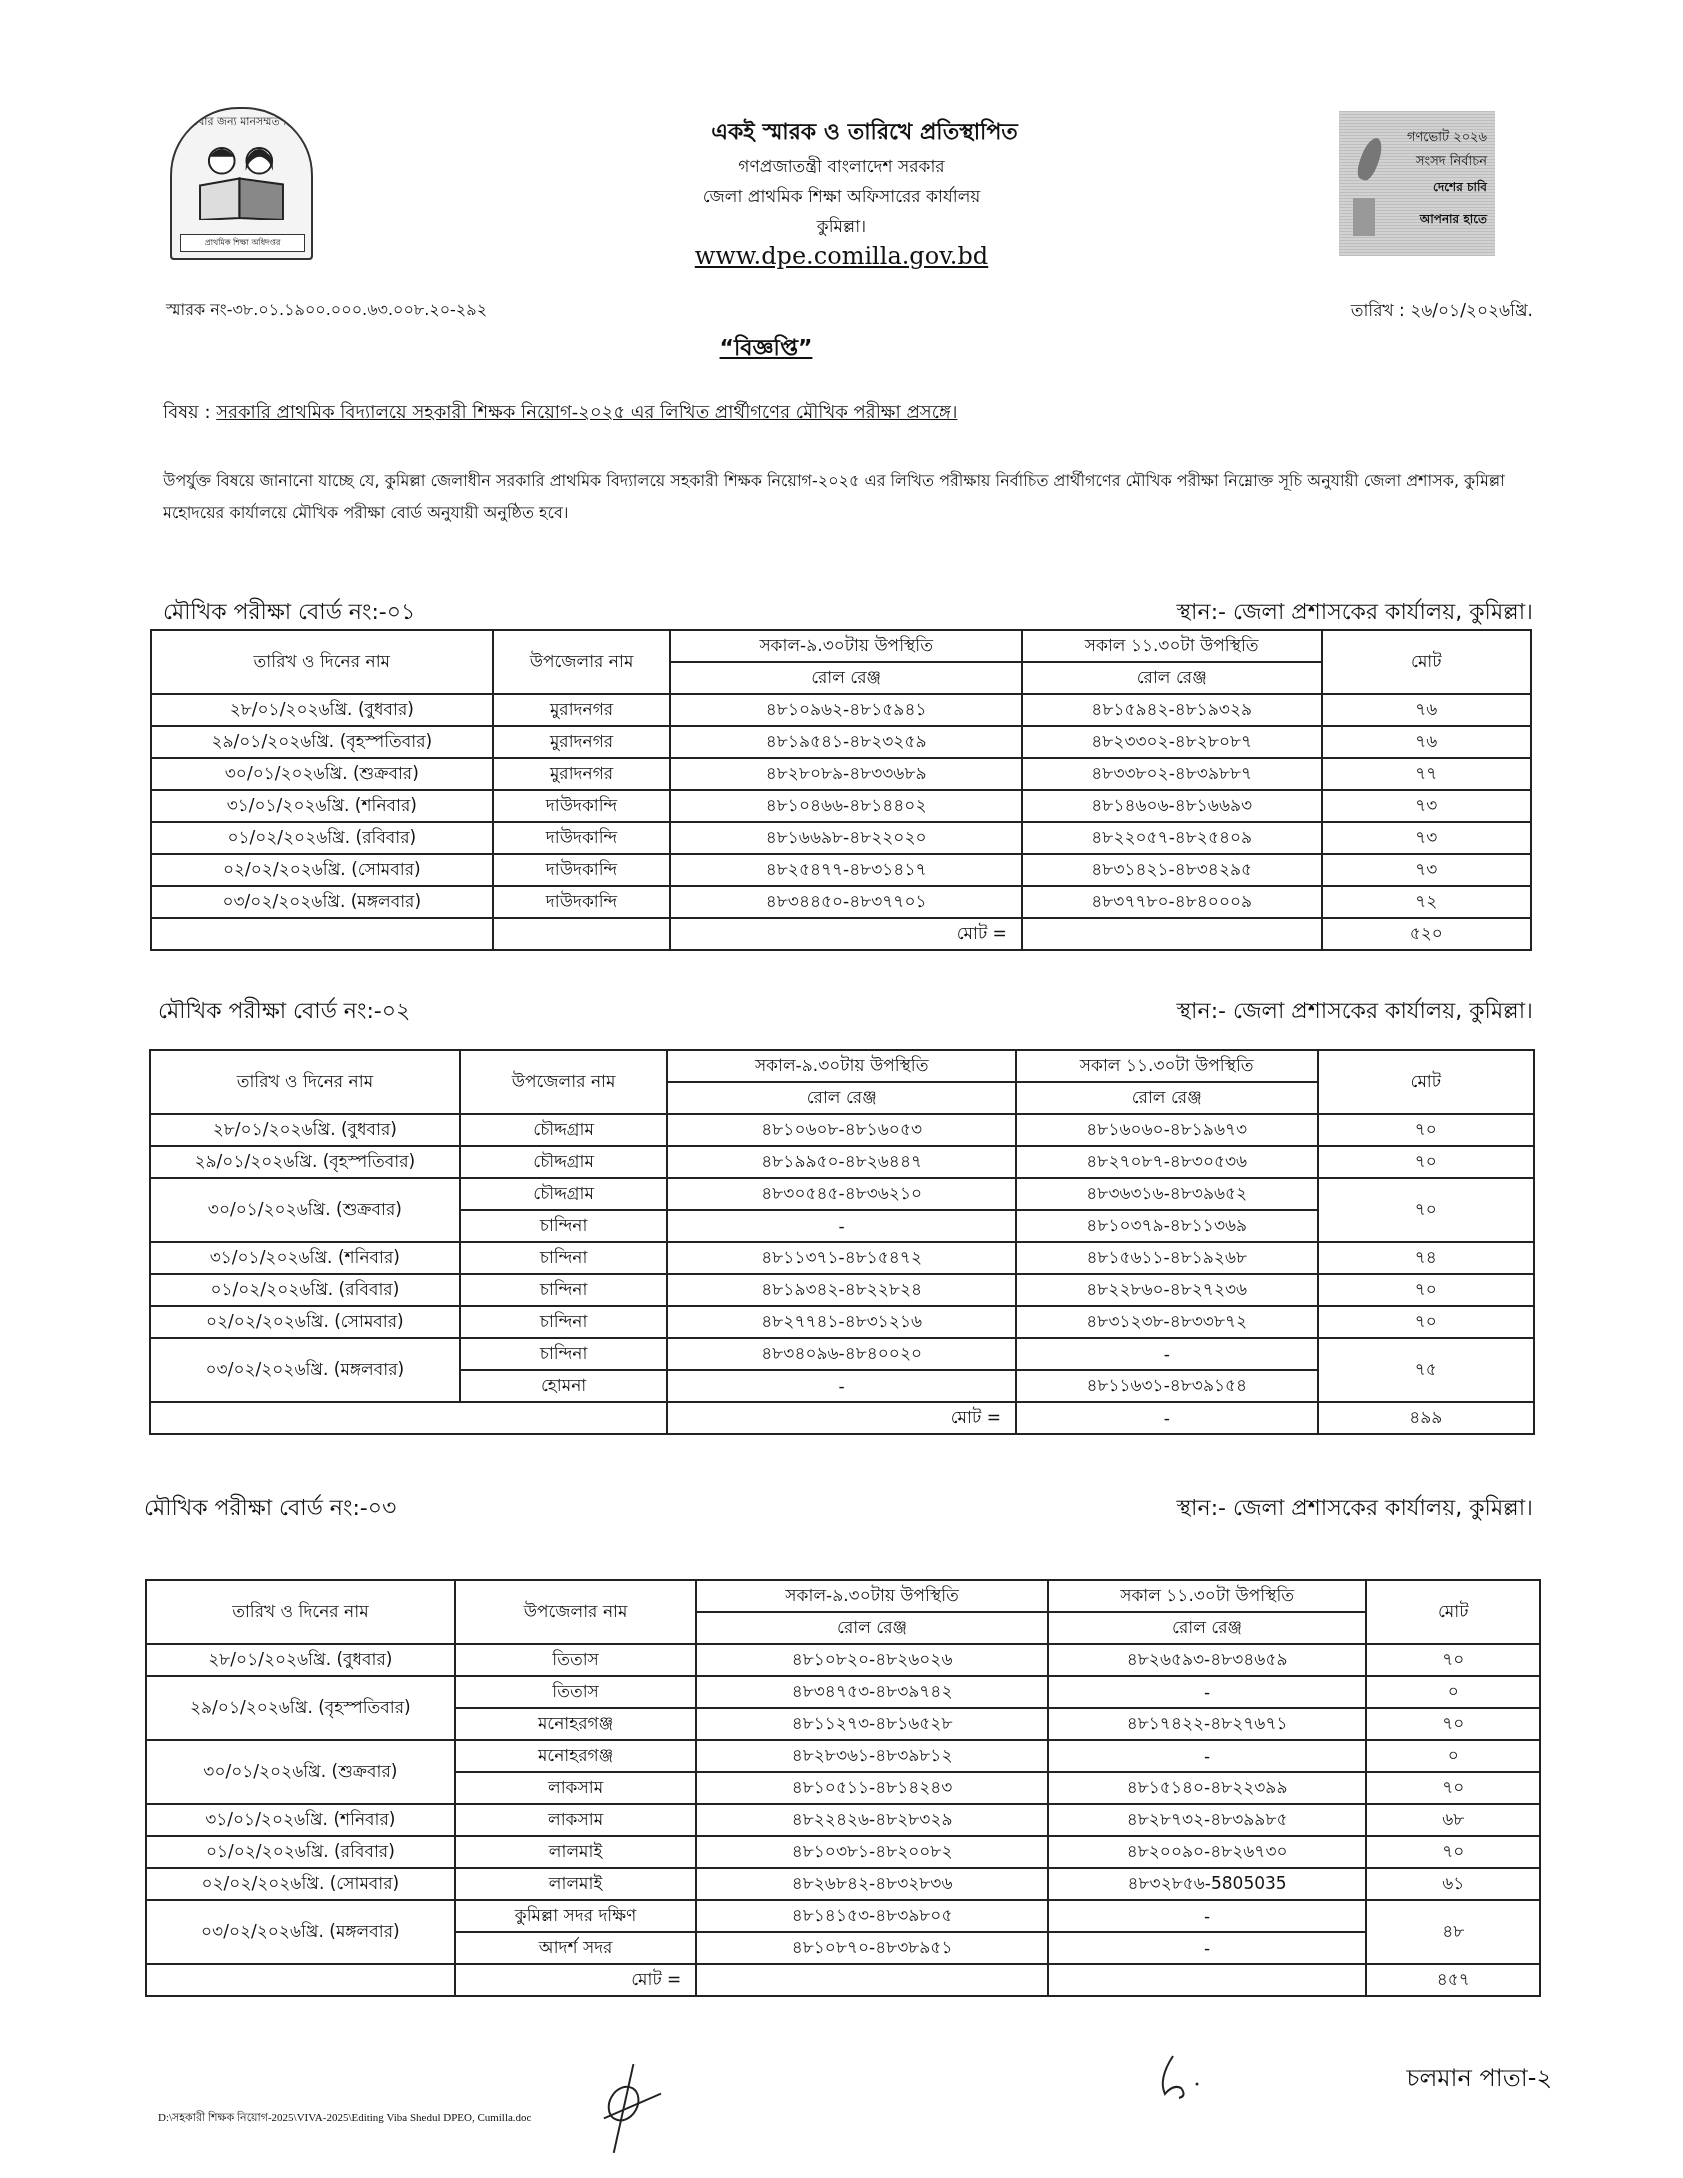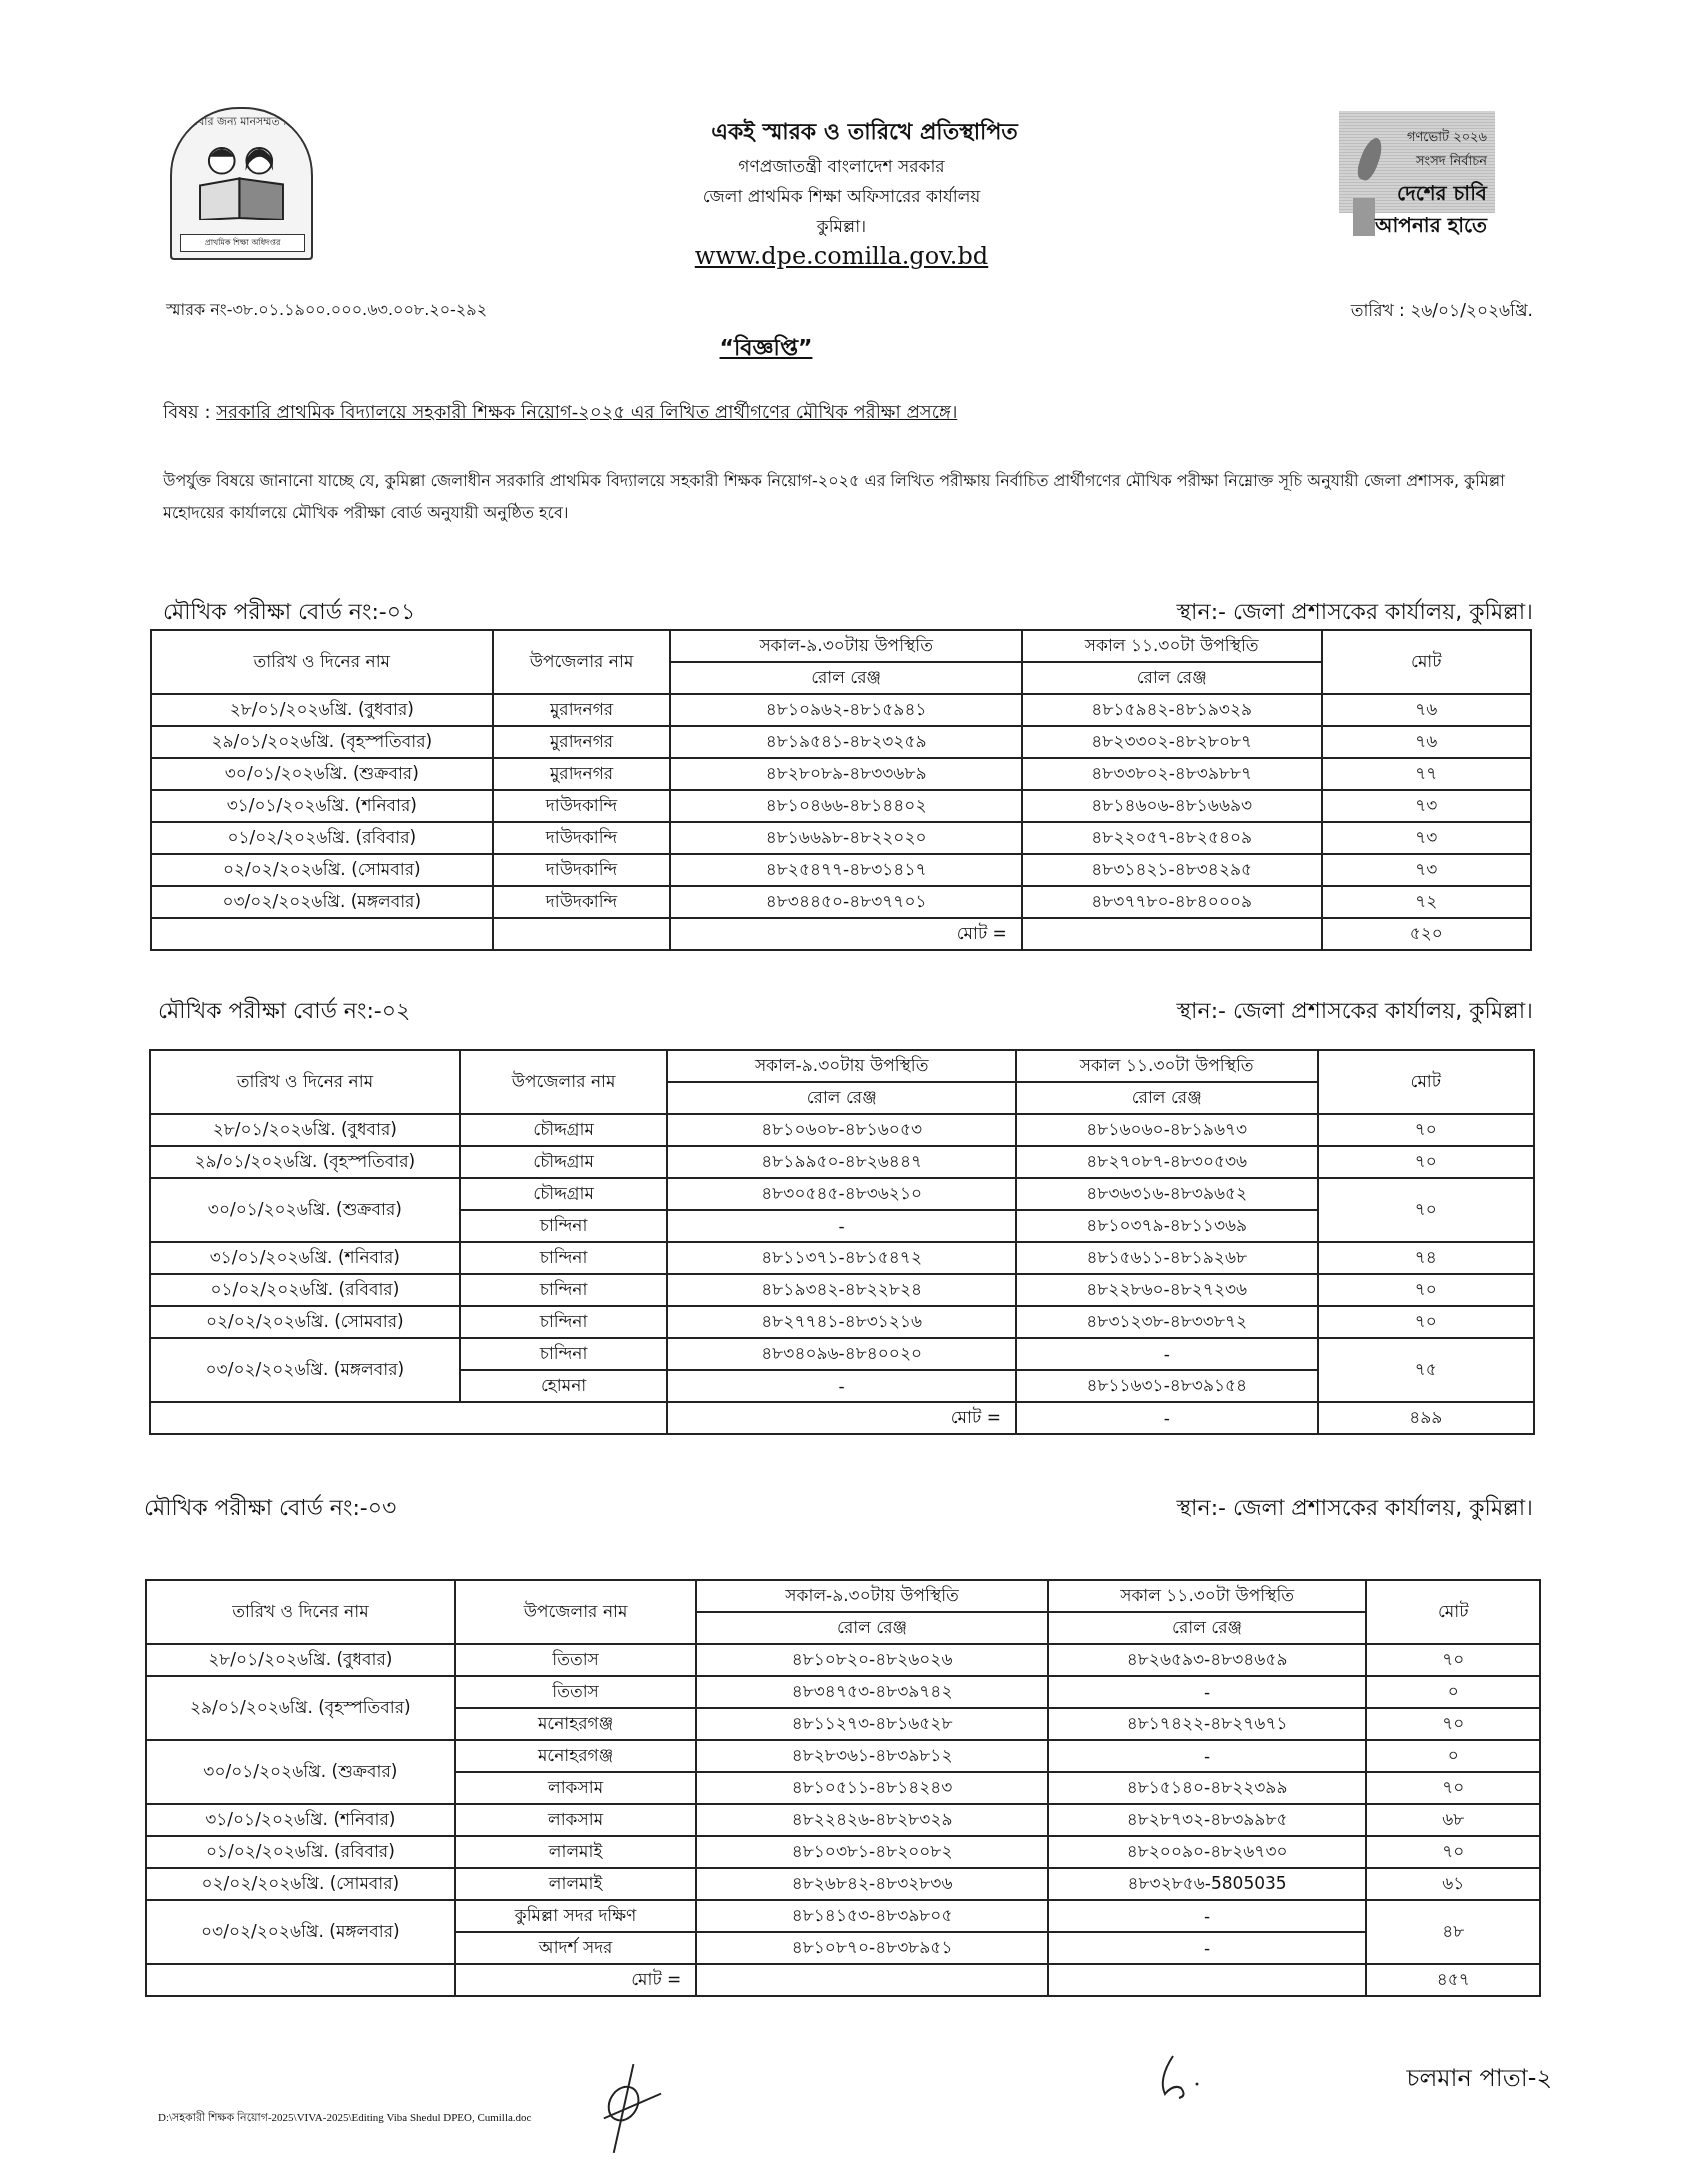--- a/index.html
+++ b/index.html
@@ -6,27 +6,27 @@
   body { width:1683px; height:2178px; position:relative; overflow:hidden;
          font-family:"DejaVu Sans", "Liberation Sans", sans-serif; color:#111; }
   .abs { position:absolute; }
   
   #logo { left:170px; top:107px; width:139px; height:149px; border:2px solid #333; border-radius:69px 69px 4px 4px;
           background:#f4f4f4; overflow:hidden; }
   #logo .arc { position:absolute; left:6px; top:4px; width:127px; font-size:11px; text-align:right; color:#222; }
   #logo .kids { position:absolute; left:20px; top:32px; width:99px; height:79px; }
   #logo .banner { position:absolute; left:8px; bottom:6px; width:123px; height:16px; border:1px solid #333;
                   font-size:8px; line-height:16px; text-align:center; background:#fff; }
-  #badge { left:1339px; top:111px; width:156px; height:102px;
+  #badge { left:1339px; top:111px; width:156px; height:145px;
            background:repeating-linear-gradient(0deg,#bdbdbd 0 1px,#d2d2d2 1px 3px); }
   #badge .feather { position:absolute; left:22px; top:26px; width:18px; height:44px; background:#777;
                     border-radius:50% 50% 40% 40%; transform:rotate(20deg); }
   #badge .box { position:absolute; left:14px; top:87px; width:22px; height:38px; background:#999; }
   #badge .t { position:absolute; right:8px; font-size:13px; color:#111; text-align:right; white-space:nowrap; }
-  #badge .t.big { font-size:20px; font-weight:bold; }
+  #badge .t.big { font-size:12px; font-weight:bold; }
   .hdr-line { left:0; width:1683px; text-align:center; }
   #replaced { top:114px; font-size:22px; font-weight:bold;padding-left:23px; }
   #govt { top:153px; font-size:17px; }
   #office { top:183px; font-size:17px; }
   #city { top:213px; font-size:17px; }
   #website { top:242px; font-size:24px; font-family:"DejaVu Serif","Liberation Serif",serif; text-decoration:underline; }
   #memo { left:166px; top:297px; font-size:16px; }
   #date { right:150px; top:297px; font-size:17px; }
   #notice { left:0; width:1532px; top:330px; text-align:center; font-size:22px; font-weight:bold; }
   #notice span { text-decoration:underline; }

